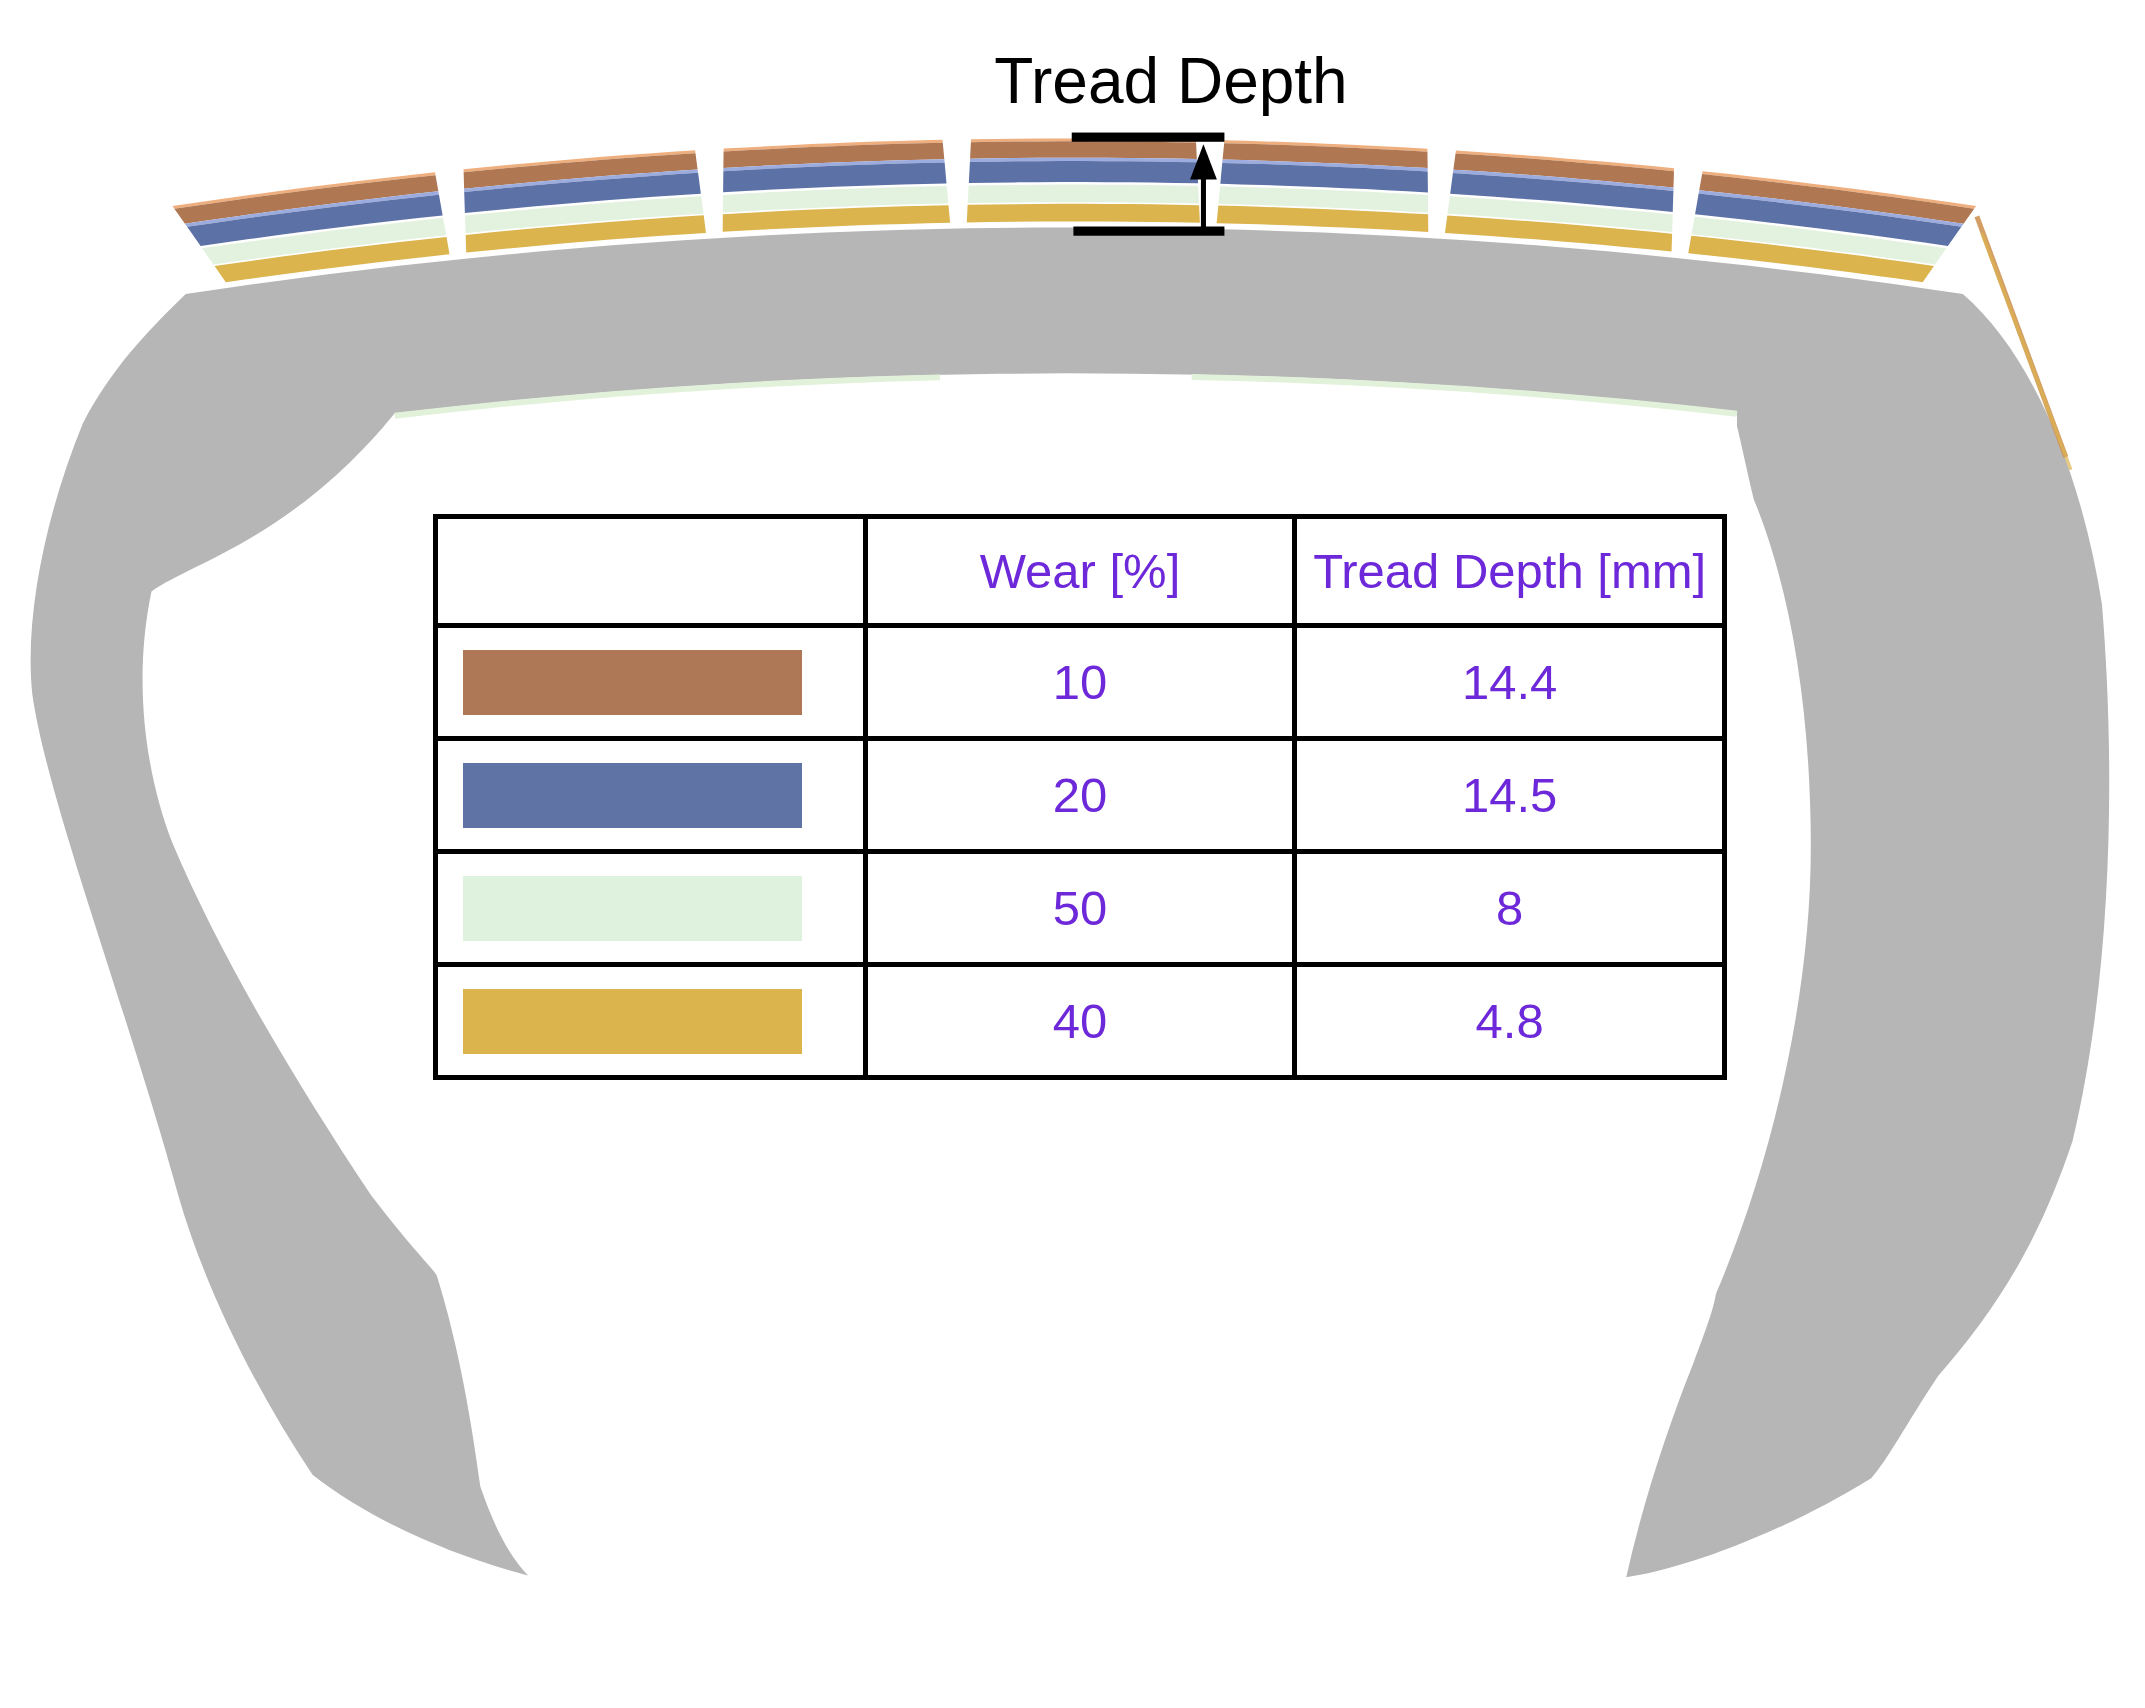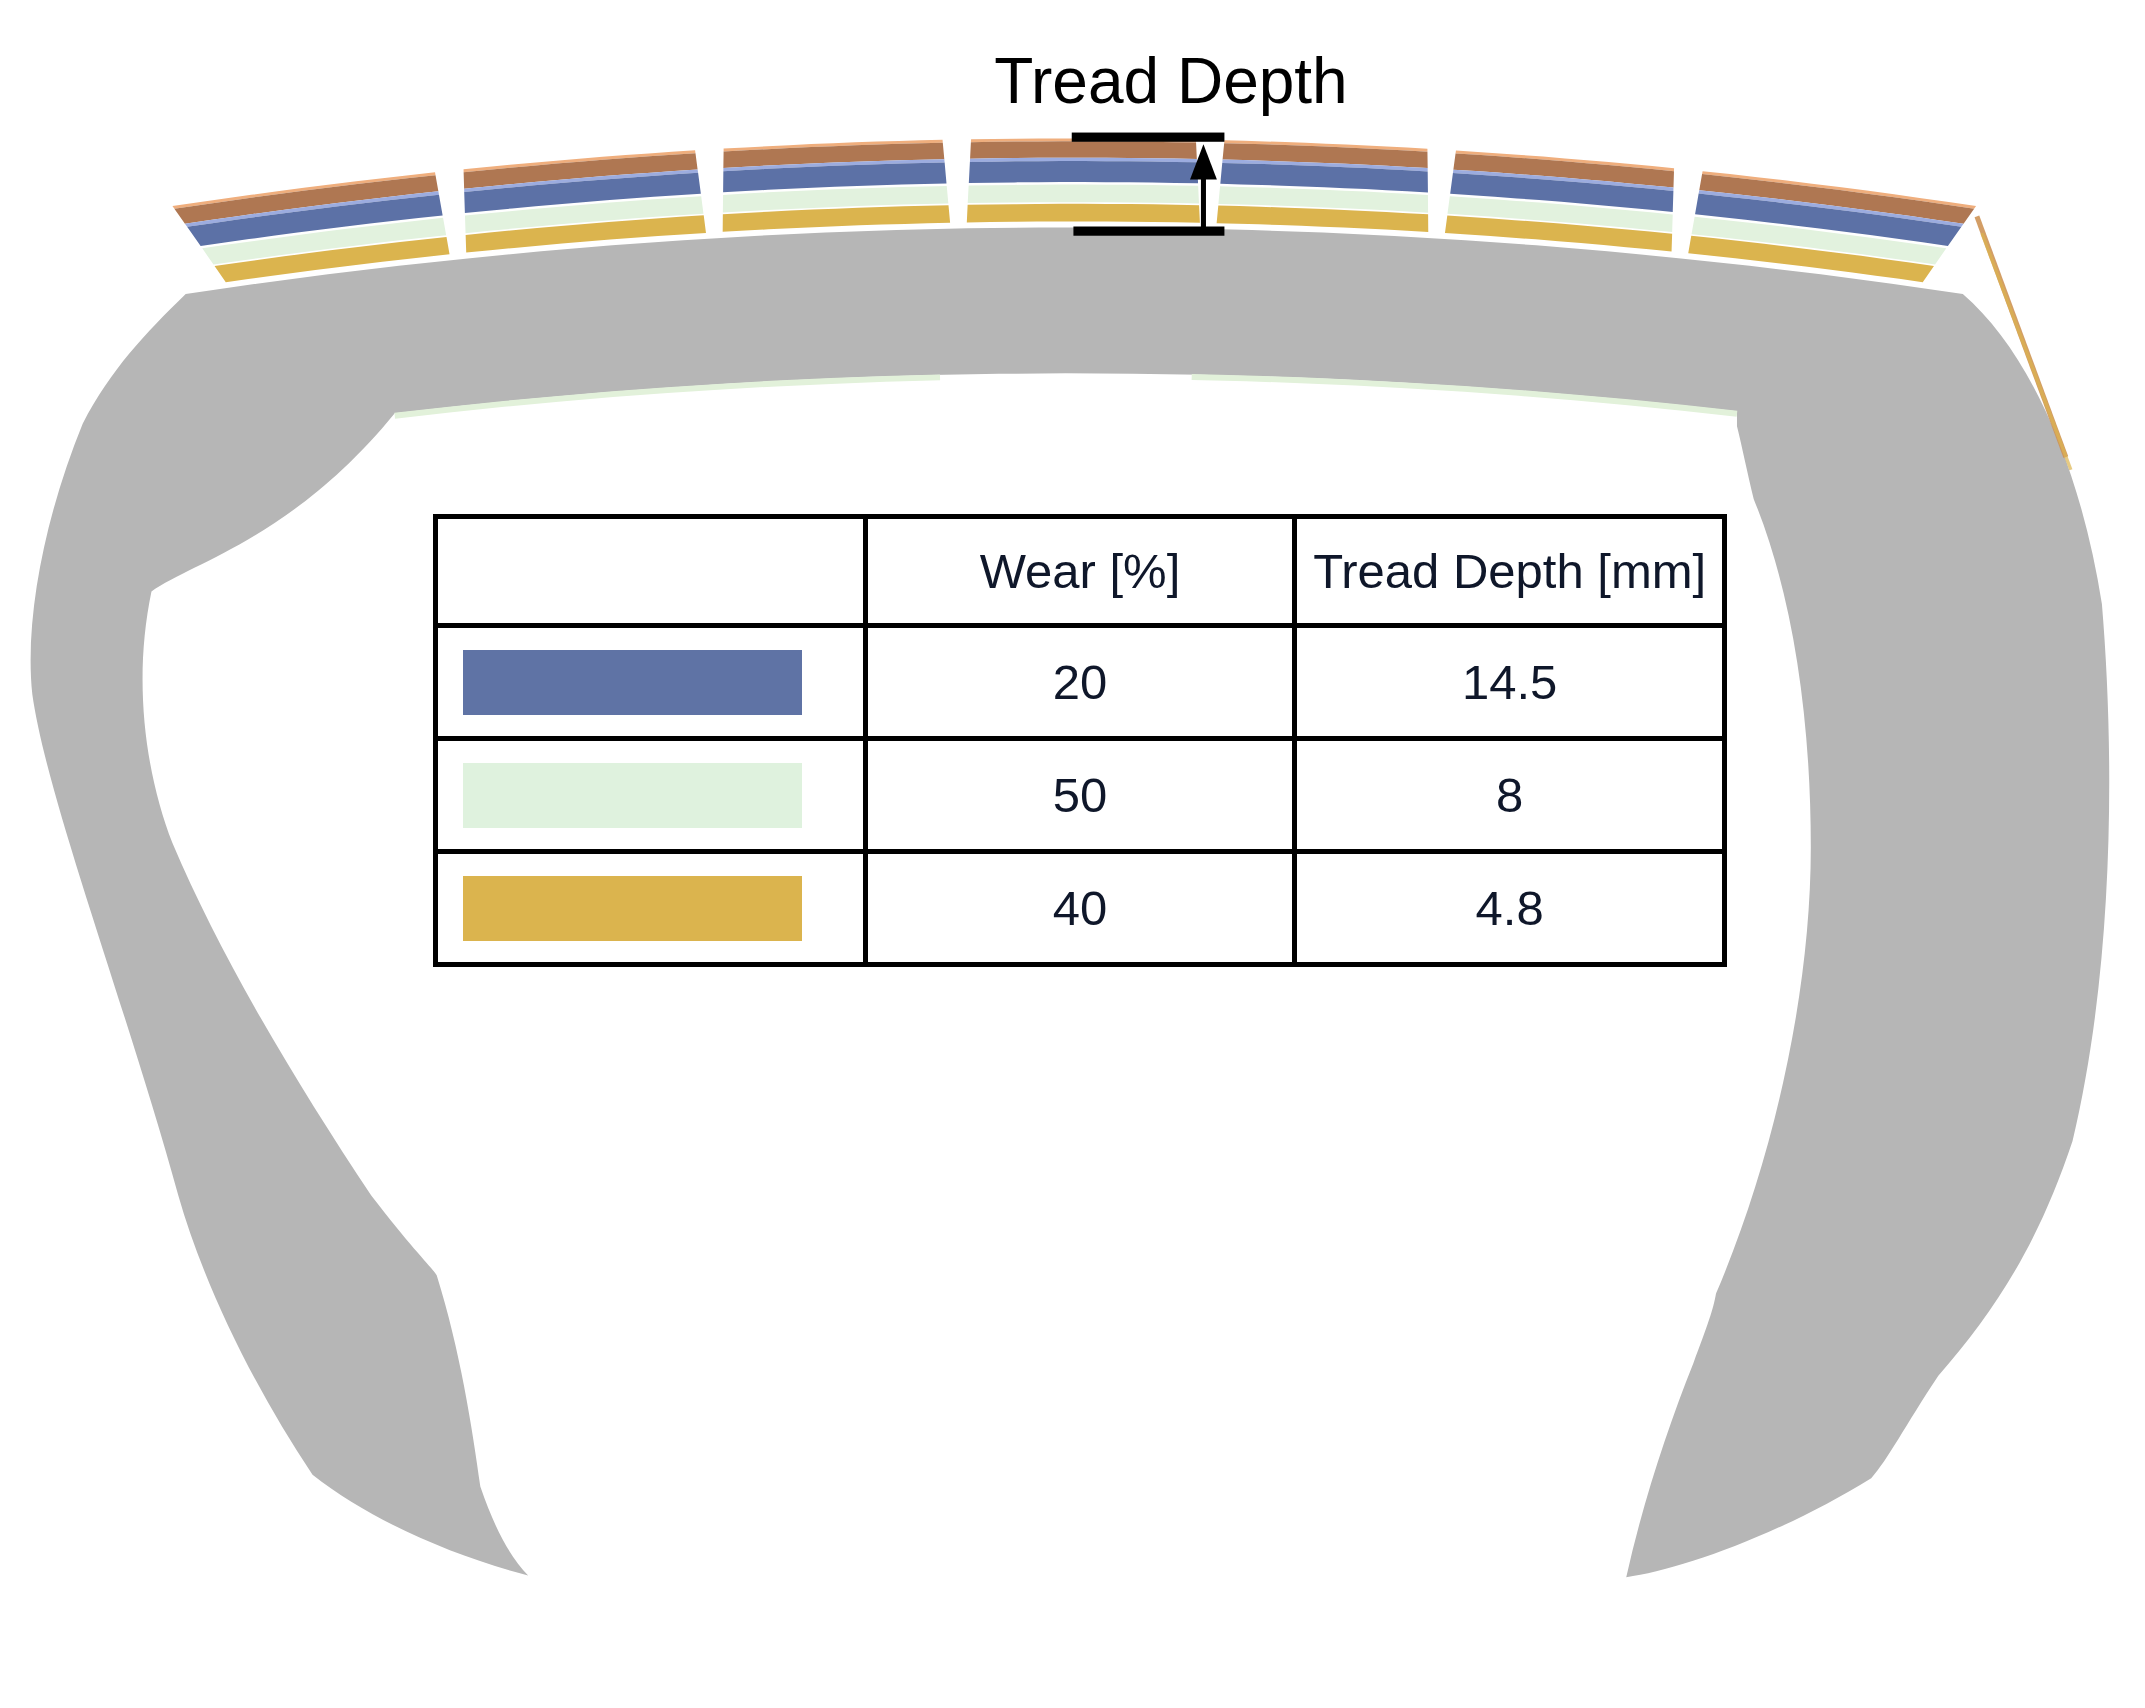--- a/index.html
+++ b/index.html
@@ -4,21 +4,21 @@
 <style>
   html,body{margin:0;padding:0;background:#ffffff;}
   .page{position:relative;width:2146px;height:1708px;background:#ffffff;overflow:hidden;
         font-family:"Liberation Sans",sans-serif;}
   .fig-title{position:absolute;left:1171px;top:44px;transform:translateX(-50%);
         font-size:64px;color:#000;white-space:nowrap;}
   svg.tire{position:absolute;left:0;top:0;}
   .tblwrap{position:absolute;left:433px;top:514px;}
   table.legend{border-collapse:collapse;table-layout:fixed;width:1294px;background:#fff;}
   table.legend td,table.legend th{border:5.9px solid #000;font-weight:normal;
-        font-size:49px;color:#0f172a;text-align:center;vertical-align:middle;padding:0;}
+        font-size:49px;color:#6d28d9;text-align:center;vertical-align:middle;padding:0;}
   table.legend th{height:104px;}
   table.legend td{height:108px;}
   .swatch{width:339px;height:65px;margin-left:25px;}
   .caption{position:absolute;left:1082px;top:1615px;transform:translateX(-50%);
         font-family:"Liberation Serif",serif;font-size:55px;color:#000;white-space:nowrap;}
   .caption b{font-weight:bold;}
 </style>
 </head>
 <body>
 
@@ -93,20 +93,27 @@
   <div class="tblwrap">
     <table class="legend">
       <tbody>
           <tr>
         <th></th>
         <th>Wear [%]</th>
         <th>Tread Depth [mm]</th>
       </tr>
       <tr>
         <td>
+              <div class="swatch" style="background: rgb(174, 120, 87);"></div>
+            </td>
+        <td>10</td>
+        <td>14.4</td>
+      </tr>
+      <tr>
+        <td>
               <div class="swatch" style="background: rgb(95, 115, 165);"></div>
             </td>
         <td>20</td>
         <td>14.5</td>
       </tr>
       <tr>
         <td>
               <div class="swatch" style="background: rgb(223, 242, 222);"></div>
             </td>
         <td>50</td>

